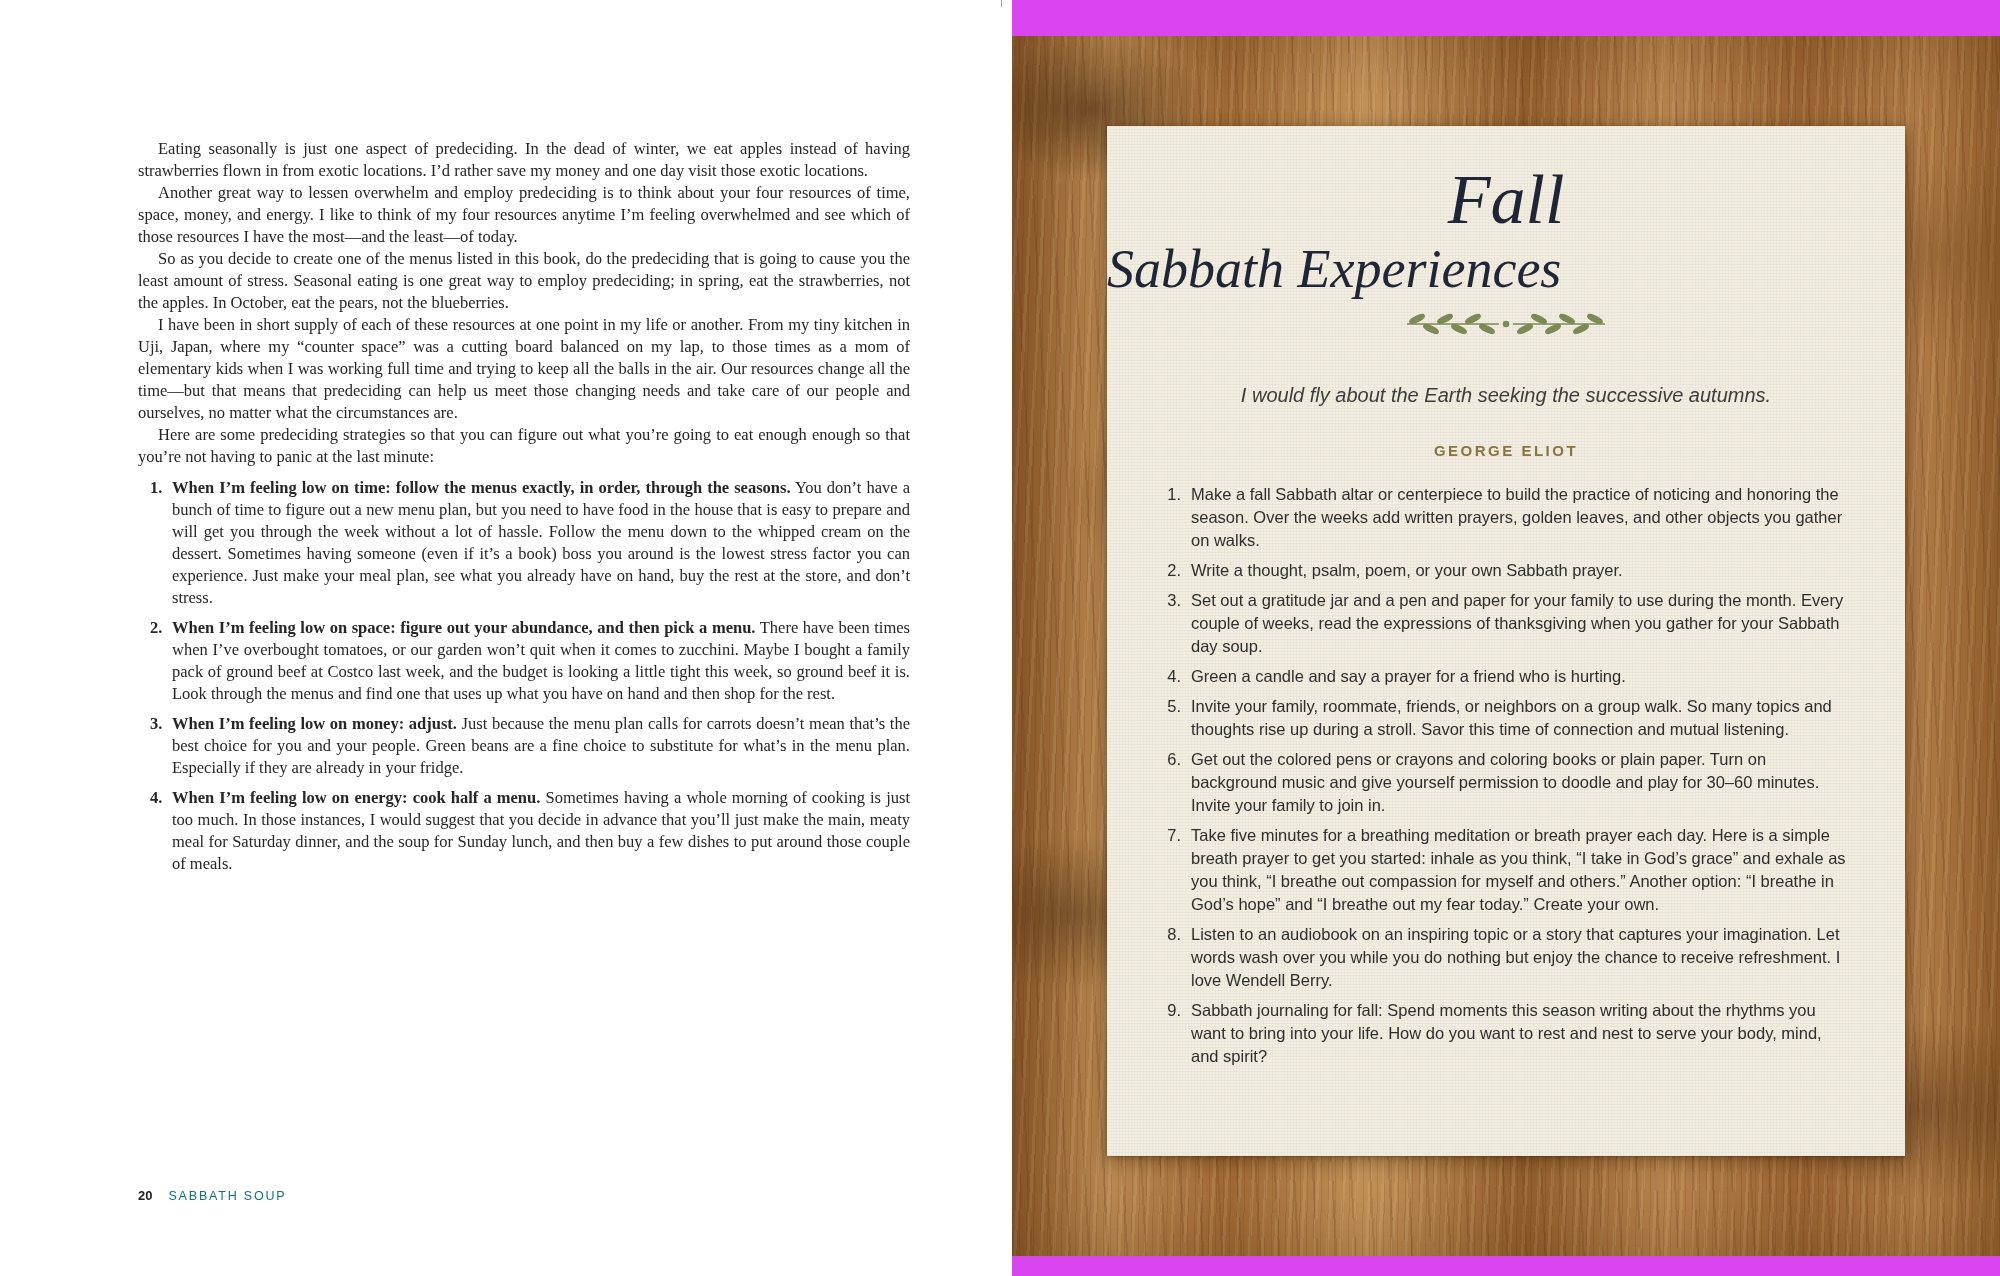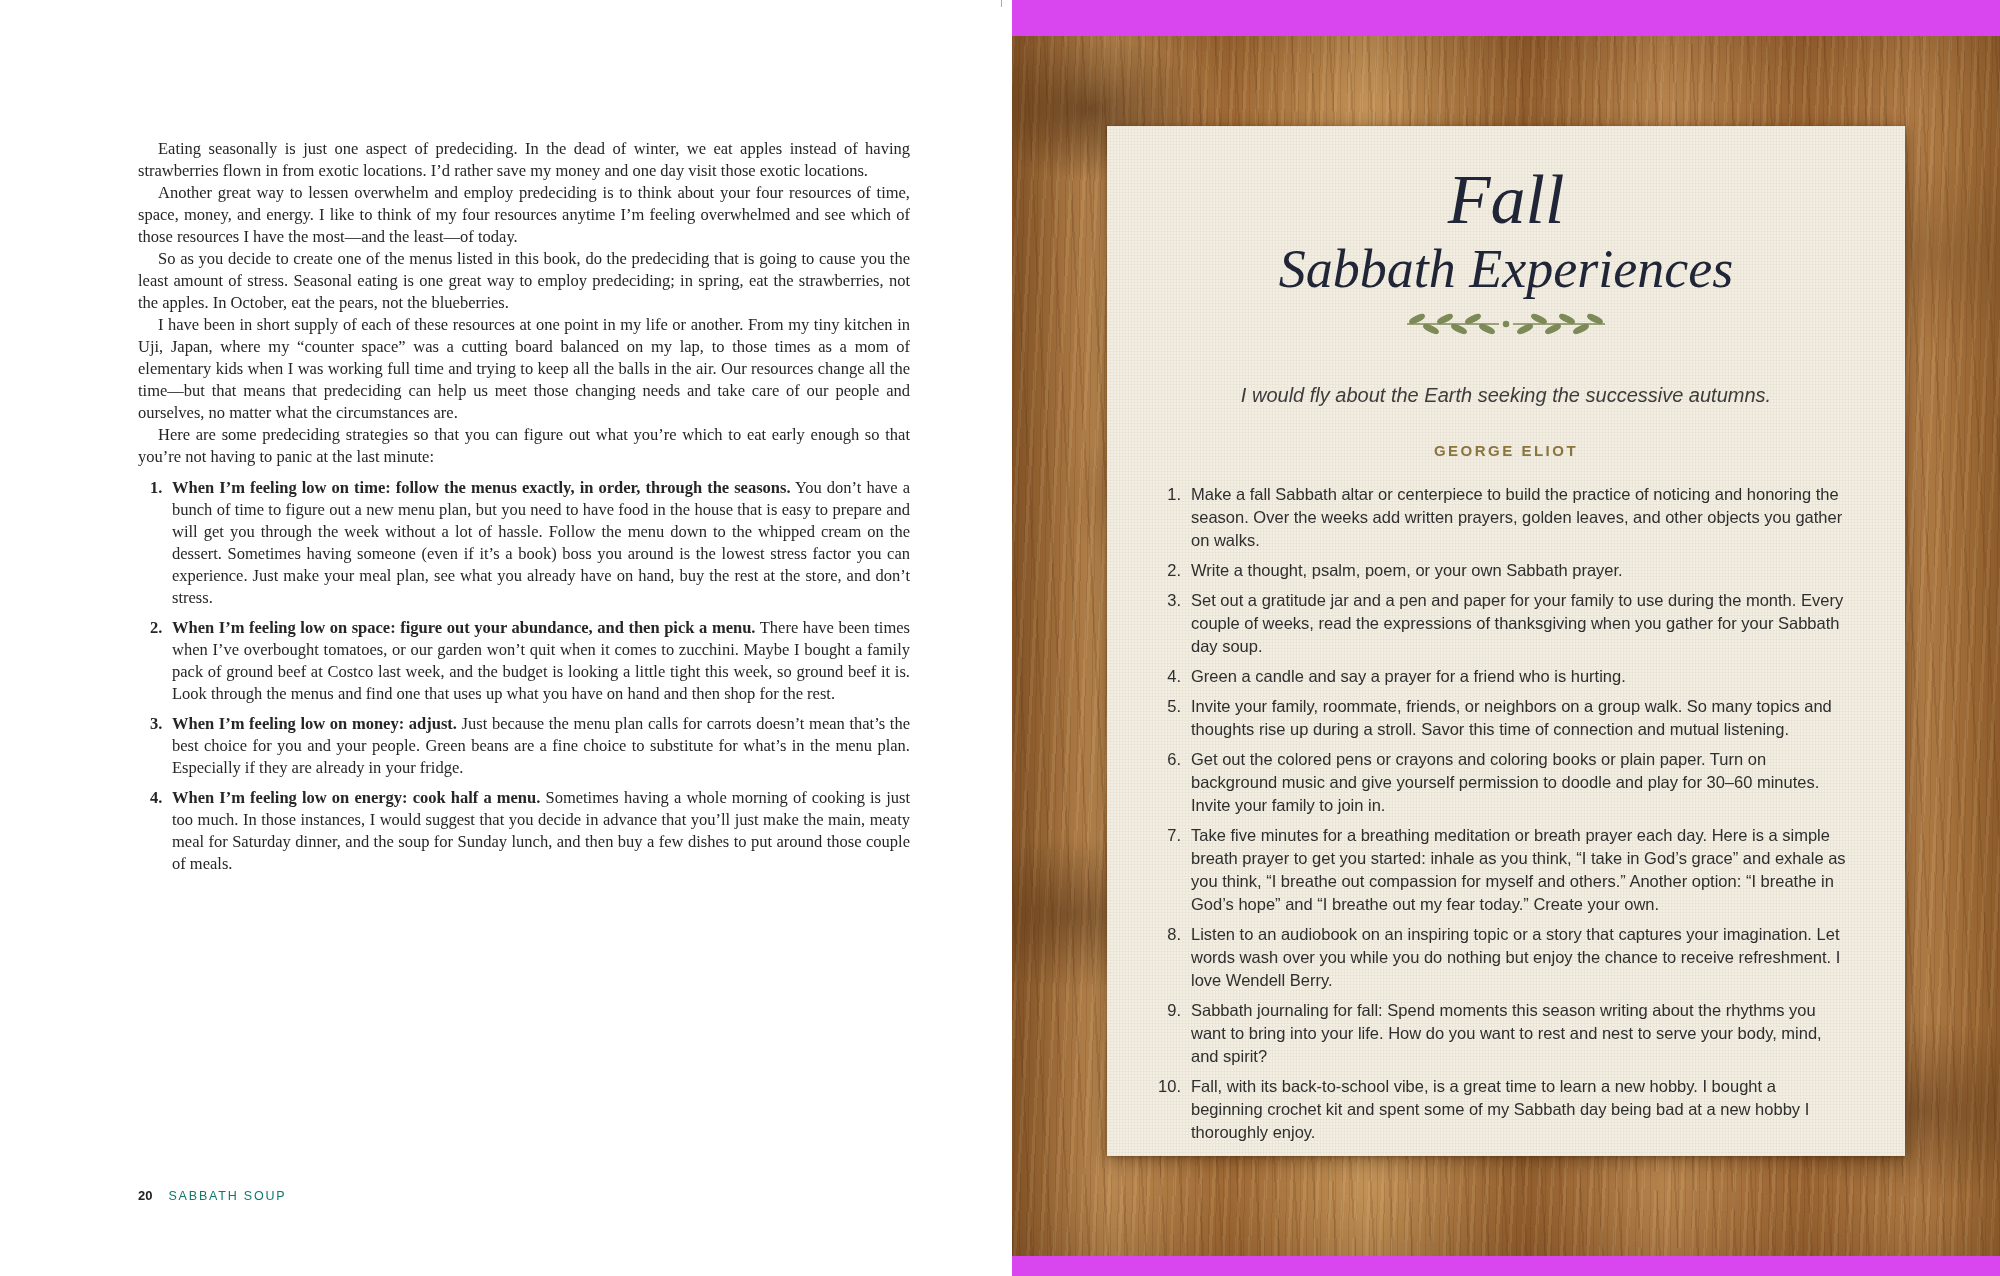--- a/index.html
+++ b/index.html
@@ -62,21 +62,21 @@
       repeating-linear-gradient(0deg,  rgba(140,125,95,0.06) 0px, rgba(140,125,95,0.06) 1px, transparent 1px, transparent 3px),
       repeating-linear-gradient(90deg, rgba(140,125,95,0.06) 0px, rgba(140,125,95,0.06) 1px, transparent 1px, transparent 3px);
     box-shadow: 0 4px 18px rgba(50,25,5,0.45), 0 1px 4px rgba(50,25,5,0.30);
   }
   .title {
     margin: 36px 0 0; text-align: center;
     font-family: "Liberation Serif", serif; font-style: italic; font-weight: 500;
     font-size: 70px; line-height: 1.08; color: #202637;
   }
   .subtitle {
-    margin: 0; text-align: center;
+    margin: 0; text-align: left;
     font-family: "Liberation Serif", serif; font-style: italic; font-weight: 500;
     font-size: 54px; line-height: 1.15; color: #202637;
   }
   .ornament { text-align: center; margin-top: 12px; height: 26px; }
   .quote {
     margin: 14px 48px 0; text-align: center;
     font-family: "Liberation Sans", sans-serif; font-style: italic;
     font-size: 20px; line-height: 1.45; color: #3c3c3c;
   }
   .attribution {
@@ -101,21 +101,21 @@
   <div class="crop-mark mark-bl"></div>
   <div class="crop-mark mark-tc"></div>
   <div class="crop-mark mark-bc"></div>
 
   <section class="left-page">
     <div class="text-block">
       <p class="para">Eating seasonally is just one aspect of predeciding. In the dead of winter, we eat apples instead of having strawberries flown in from exotic locations. I’d rather save my money and one day visit those exotic locations.</p>
       <p class="para">Another great way to lessen overwhelm and employ predeciding is to think about your four resources of time, space, money, and energy. I like to think of my four resources anytime I’m feeling overwhelmed and see which of those resources I have the most—and the least—of today.</p>
       <p class="para">So as you decide to create one of the menus listed in this book, do the predeciding that is going to cause you the least amount of stress. Seasonal eating is one great way to employ predeciding; in spring, eat the strawberries, not the apples. In October, eat the pears, not the blueberries.</p>
       <p class="para">I have been in short supply of each of these resources at one point in my life or another. From my tiny kitchen in Uji, Japan, where my “counter space” was a cutting board balanced on my lap, to those times as a mom of elementary kids when I was working full time and trying to keep all the balls in the air. Our resources change all the time—but that means that predeciding can help us meet those changing needs and take care of our people and ourselves, no matter what the circumstances are.</p>
-      <p class="para">Here are some predeciding strategies so that you can figure out what you’re which to eat early enough so that you’re not having to panic at the last minute:</p>
+      <p class="para">Here are some predeciding strategies so that you can figure out what you’re going to eat enough enough so that you’re not having to panic at the last minute:</p>
 
       <ol class="strategies">
         <li class="strategy">
           <span class="s-num">1.</span>
           <b class="s-lead">When I’m feeling low on time: follow the menus exactly, in order, through the seasons.</b>
           <span class="s-text">You don’t have a bunch of time to figure out a new menu plan, but you need to have food in the house that is easy to prepare and will get you through the week without a lot of hassle. Follow the menu down to the whipped cream on the dessert. Sometimes having someone (even if it’s a book) boss you around is the lowest stress factor you can experience. Just make your meal plan, see what you already have on hand, buy the rest at the store, and don’t stress.</span>
         </li>
         <li class="strategy">
           <span class="s-num">2.</span>
           <b class="s-lead">When I’m feeling low on space: figure out your abundance, and then pick a menu.</b>
@@ -205,22 +205,18 @@
             <span class="e-text">Take five minutes for a breathing meditation or breath prayer each day. Here is a simple breath prayer to get you started: inhale as you think, “I take in God’s grace” and exhale as you think, “I breathe out compassion for myself and others.” Another option: “I breathe in God’s hope” and “I breathe out my fear today.” Create your own.</span>
           </li>
           <li class="exp">
             <span class="e-num">8.</span>
             <span class="e-text">Listen to an audiobook on an inspiring topic or a story that captures your imagination. Let words wash over you while you do nothing but enjoy the chance to receive refreshment. I love Wendell Berry.</span>
           </li>
           <li class="exp">
             <span class="e-num">9.</span>
             <span class="e-text">Sabbath journaling for fall: Spend moments this season writing about the rhythms you want to bring into your life. How do you want to rest and nest to serve your body, mind, and spirit?</span>
           </li>
-          <li class="exp">
-            <span class="e-num">10.</span>
-            <span class="e-text">Fall, with its back-to-school vibe, is a great time to learn a new hobby. I bought a beginning crochet kit and spent some of my Sabbath day being bad at a new hobby I thoroughly enjoy.</span>
-          </li>
         </ol>
 
       </div>
     </div>
   </section>
 </div>
 
 </body></html>

